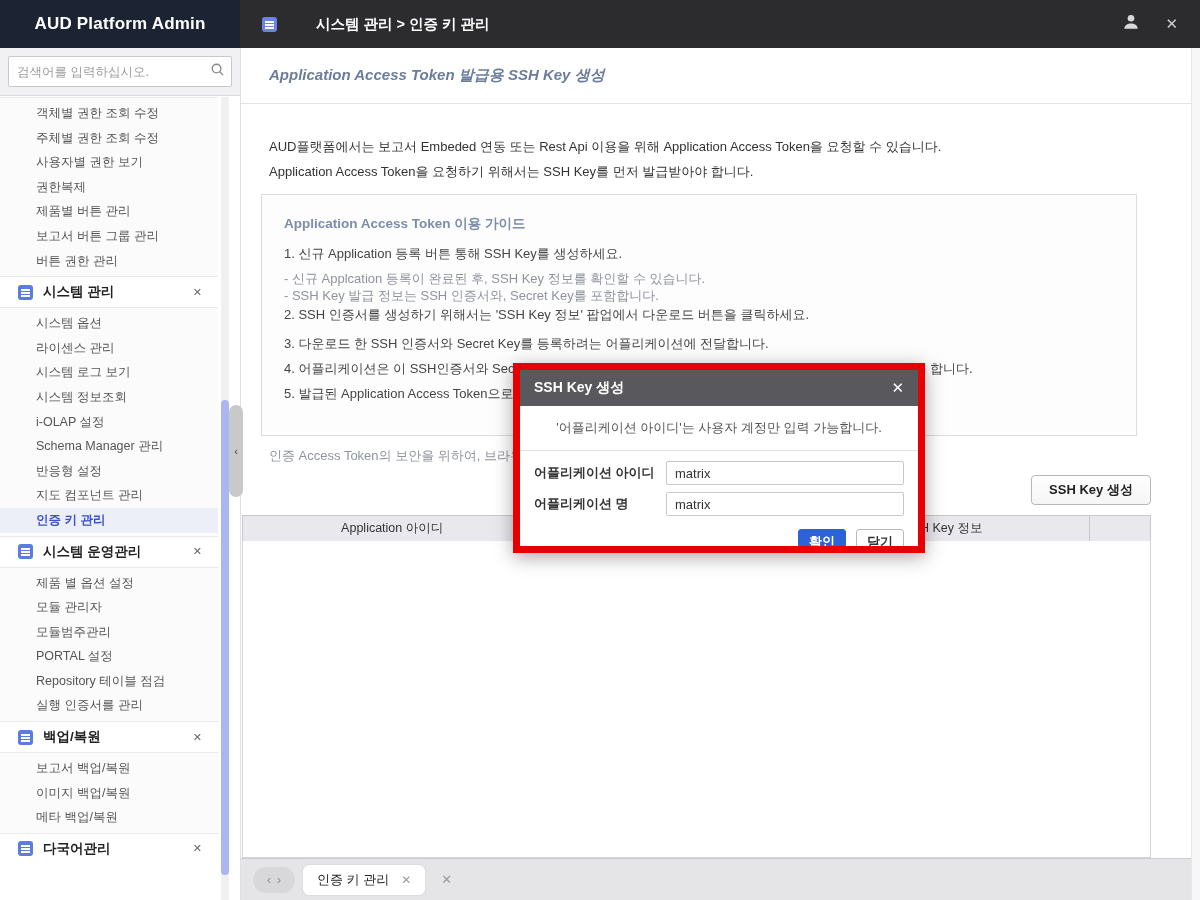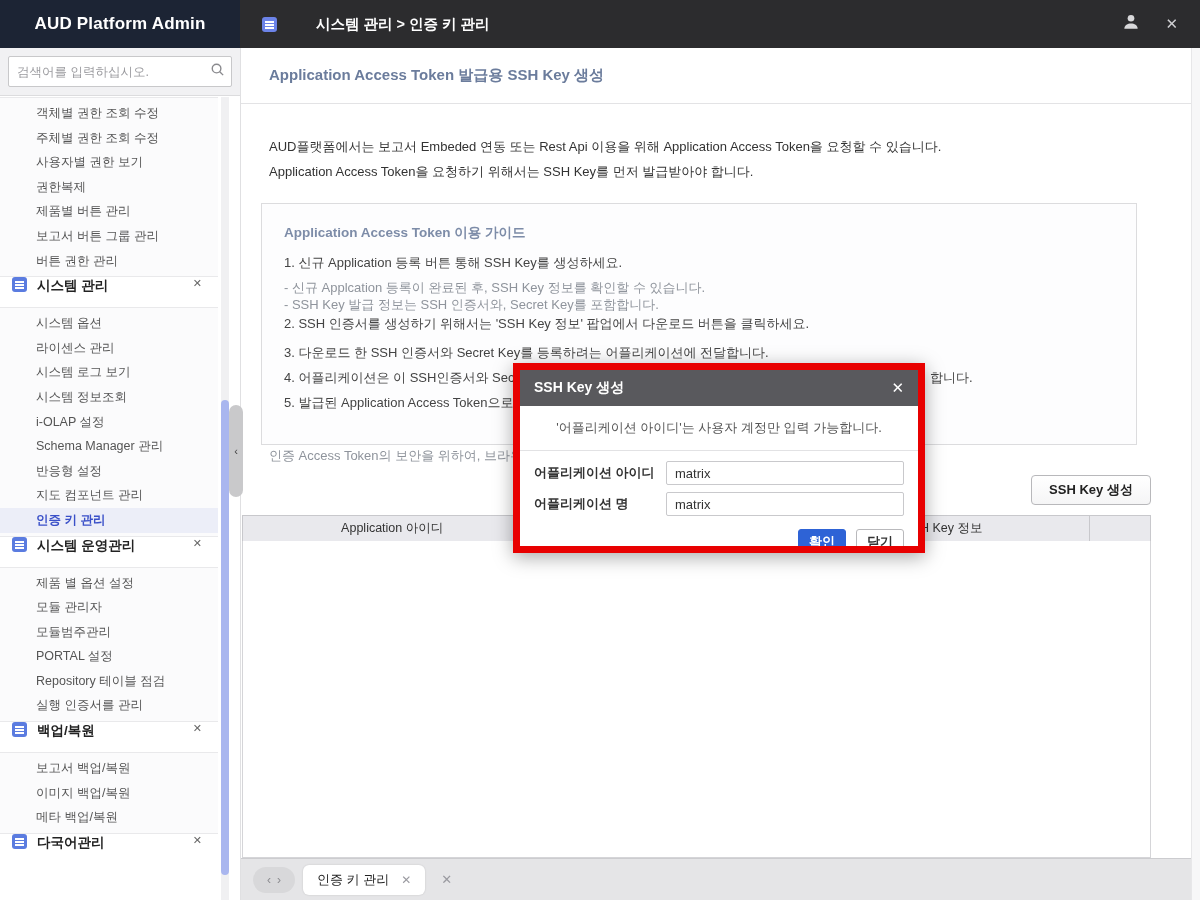--- a/index.html
+++ b/index.html
@@ -15,21 +15,21 @@
   .search-box { flex:1; height:31px; background:#fff; border:1px solid #c8c8ca; border-radius:2px;
                 display:flex; align-items:center; padding:0 6px; }
   .search-box input { flex:1; border:0; outline:0; font-size:12.5px; color:#333; background:transparent;
                       font-family:inherit; }
   .search-box input::placeholder { color:#9a9a9e; }
   .menu { position:absolute; top:97px; left:0; width:218px; bottom:0; overflow:hidden; }
   .sb-items { background:#fbfbfc; border-top:1px solid #e9e9eb; border-bottom:1px solid #e9e9eb; padding:3px 0; }
   .sb-item { height:24.6px; line-height:24.6px; padding-left:36px; font-size:12.5px; color:#555;
              cursor:pointer; white-space:nowrap; }
   .sb-item.selected { background:#eceef8; color:#3a50c8; font-weight:bold; }
-  .sb-header { height:30px; display:flex; align-items:flex-start; padding:0 16px 0 12px; gap:10px; background:#fff; }
+  .sb-header { height:30px; display:flex; align-items:center; padding:0 16px 0 18px; gap:10px; background:#fff; }
   .sb-header-label { font-size:13.5px; font-weight:bold; color:#222; flex:1; }
   .sb-x { font-size:11px; color:#666; cursor:pointer; }
   .doc-icon { width:15px; height:15px; background:#5b7ce0; border-radius:3px; position:relative; flex:0 0 15px; }
   .doc-icon::after { content:""; position:absolute; left:3px; top:4px; width:9px; height:2px; background:#fff;
                      box-shadow:0 3px 0 #fff, 0 6px 0 #fff; }
   .sb-scrollbar { position:absolute; right:11px; top:97px; bottom:0; width:8px; background:#f0f0f2; }
   .sb-thumb { position:absolute; left:0; width:8px; top:303px; height:475px; background:#a9b6ef; border-radius:4px; }
   .collapse-handle { position:absolute; left:229px; top:405px; width:14px; height:92px; background:#c9c9cb;
                      border-radius:7px; display:flex; align-items:center; justify-content:center;
                      color:#444; font-size:11px; z-index:5; cursor:pointer; }
@@ -38,24 +38,24 @@
   .topbar { position:absolute; left:240px; top:0; right:0; height:48px; background:#2c2c2e;
             display:flex; align-items:center; padding:0 22px; }
   .topbar .doc-icon { background:#6c83e8; margin-right:11px; }
   .breadcrumb { color:#fff; font-weight:bold; font-size:14.5px;margin-left:28px; }
   .tb-spacer { flex:1; }
   .topbar-x { color:#cfcfd2; font-size:15px; margin-left:24px; cursor:pointer; }
 
   
   .main { position:absolute; left:240px; top:48px; right:0; bottom:0; background:#fff; border-left:1px solid #e0e0e2; }
   .titlebar { height:56px; border-bottom:1px solid #e3e3e5; display:flex; align-items:center; padding-left:28px; }
-  .page-title { font-size:15px; font-weight:bold; color:#6b7c9c; }
+  .page-title { font-size:15px; font-weight:bold; color:#6b7c9c;font-style:italic; }
   .intro { position:absolute; left:28px; font-size:13px; color:#333; white-space:nowrap; }
   .intro-1 { top:90px;text-align:right; } .intro-2 { top:115px; }
-  .guide-panel { position:absolute; left:20px; top:155px; width:876px; height:242px;
+  .guide-panel { position:absolute; left:20px; top:146px; width:876px; height:242px;
                  border:1px solid #dcdcde; background:#fdfdfe; }
   .guide-heading { position:absolute; left:22px; top:20px; font-size:13.5px; font-weight:bold; color:#7d8ca8; }
   .g-line { position:absolute; left:22px; font-size:13px; color:#444; white-space:nowrap; }
   .g-line.muted { color:#8f949c; }
   .security-note { position:absolute; left:28px; top:399px; font-size:13px; color:#8f949c; white-space:nowrap; }
   .ssh-btn { position:absolute; left:790px; top:427px; width:120px; height:30px;
              background:linear-gradient(#fff,#f5f5f6); border:1px solid #b8b8bb; border-radius:4px;
              font-weight:bold; font-size:13px; color:#222; cursor:pointer; font-family:inherit; }
   .table-head { position:absolute; left:1px; top:467px; display:flex; height:27px;
                 border:1px solid #c8c8cc; background:#e9e9ed; width:909px; }

